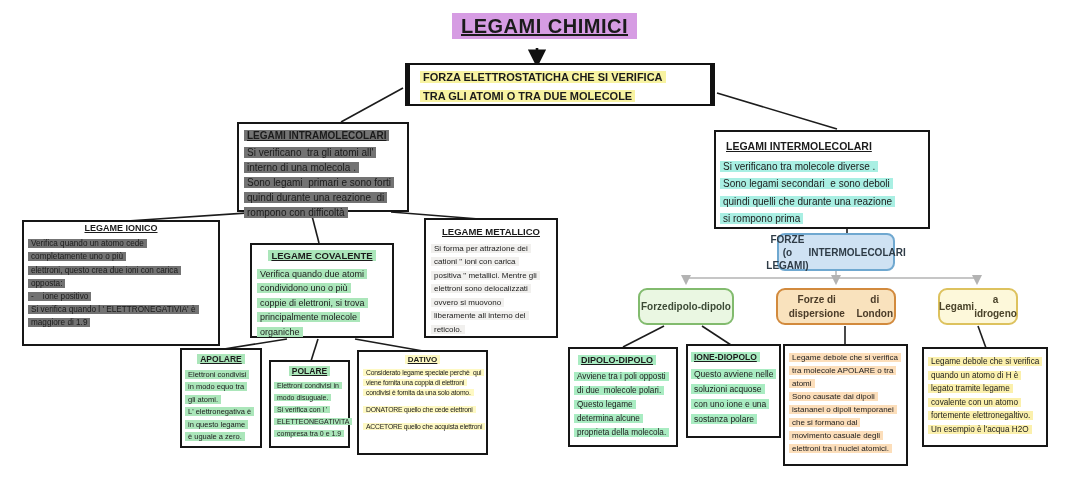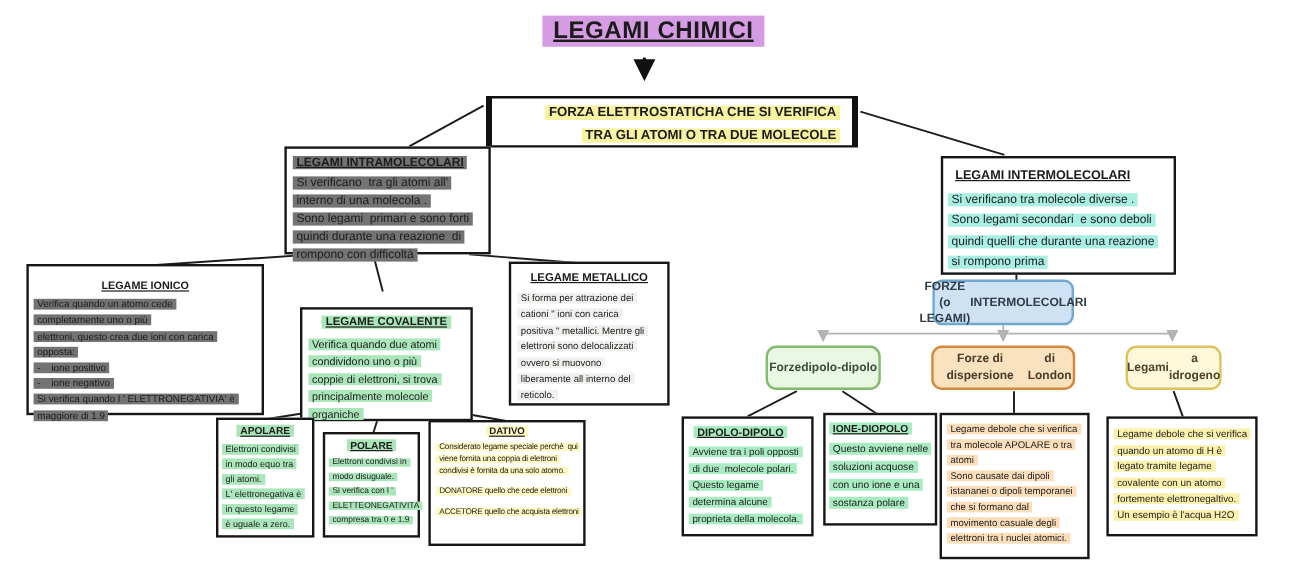--- a/index.html
+++ b/index.html
@@ -22,31 +22,31 @@
   .hl-green{background:#abe6ba;}
   .hl-mint{background:#a9ecc2;}
   .hl-graygreen{background:#fef9c3;}
   .hl-lightgray{background:#f1f0ee;}
   .hl-peach{background:#fcdeba;}
   .hl-paleyellow{background:#fbf0ac;}
   
   .title{position:absolute;left:452px;top:15px;z-index:2;font-size:20px;font-weight:bold;letter-spacing:.5px;}
   .title .hl{padding:2px 9px;text-decoration:underline;text-decoration-thickness:2px;}
   
-  .central{left:405px;top:80px;width:310px;height:43px;border-top:2px solid #111;border-bottom:2px solid #111;
+  .central{left:405px;top:63px;width:310px;height:43px;border-top:2px solid #111;border-bottom:2px solid #111;
            border-left:5px solid #111;border-right:5px solid #111;padding:3px 10px;
-           font-size:11px;font-weight:600;line-height:19px;text-align:right;}
+           font-size:11px;font-weight:600;line-height:19px;}
   
   .b-intra{left:237px;top:122px;width:172px;height:90px;padding:4px 5px;font-size:10px;line-height:15px;}
   .b-intra .hdr{font-size:10px;}
-  .b-inter{left:784px;top:130px;width:196px;height:99px;padding:6px 4px;font-size:10px;line-height:17.5px;}
+  .b-inter{left:714px;top:130px;width:216px;height:99px;padding:6px 4px;font-size:10px;line-height:17.5px;}
   .b-inter .hdr{font-size:10.5px;padding-left:6px;}
-  .b-ionico{left:22px;top:220px;width:198px;height:126px;padding:10px 4px;font-size:8.2px;line-height:13.2px;}
+  .b-ionico{left:22px;top:220px;width:198px;height:126px;padding:0 4px;font-size:8.2px;line-height:13.2px;}
   .b-ionico .hdr{font-size:9px;}
-  .b-cov{left:250px;top:256px;width:144px;height:95px;padding:4px 5px;font-size:9px;line-height:14.5px;}
+  .b-cov{left:250px;top:243px;width:144px;height:95px;padding:4px 5px;font-size:9px;line-height:14.5px;}
   .b-cov .hdr{font-size:9.5px;margin-bottom:3px;}
   .b-met{left:424px;top:218px;width:134px;height:120px;padding:5px 5px;font-size:8px;line-height:13.5px;}
   .b-met .hdr{font-size:9.5px;margin-bottom:3px;}
   .b-apo{left:180px;top:348px;width:82px;height:100px;padding:3px 3px;font-size:7.5px;line-height:12.5px;}
   .b-apo .hdr{font-size:8.5px;margin-bottom:3px;}
   .b-pol{left:269px;top:360px;width:81px;height:88px;padding:3px 3px;font-size:7px;line-height:12px;}
   .b-pol .hdr{font-size:8.5px;margin-bottom:3px;}
   .b-dat{left:357px;top:350px;width:131px;height:105px;padding:3px 4px;font-size:6.8px;letter-spacing:-.2px;line-height:10px;}
   .b-dat .hdr{font-size:8px;letter-spacing:0;margin-bottom:3px;}
   .gap{margin-top:7px;}
@@ -135,21 +135,20 @@
     <div class="ln"><span class="hl hl-cyan">si rompono prima</span></div>
   </div>
 
   <div class="box b-ionico">
     <div class="hdr ctr"><span class="u">LEGAME IONICO</span></div>
     <div class="ln"><span class="hl hl-pink">Verifica quando un atomo cede</span></div>
     <div class="ln"><span class="hl hl-pink">completamente uno o più</span></div>
     <div class="ln"><span class="hl hl-pink">elettroni, questo crea due ioni con carica</span></div>
     <div class="ln"><span class="hl hl-pink">opposta:</span></div>
     <div class="ln"><span class="hl hl-pink">-&nbsp;&nbsp;&nbsp;&nbsp;ione positivo</span></div>
-    <div class="ln"><span class="hl hl-pink">-&nbsp;&nbsp;&nbsp;&nbsp;ione negativo</span></div>
     <div class="ln"><span class="hl hl-pink">Si verifica quando l ' ELETTRONEGATIVIA'  è</span></div>
     <div class="ln"><span class="hl hl-pink">maggiore di 1.9</span></div>
   </div>
 
   <div class="box b-cov">
     <div class="hdr ctr"><span class="hl hl-green u">LEGAME COVALENTE</span></div>
     <div class="ln"><span class="hl hl-green">Verifica quando due atomi</span></div>
     <div class="ln"><span class="hl hl-green">condividono uno o più</span></div>
     <div class="ln"><span class="hl hl-green">coppie di elettroni, si trova</span></div>
     <div class="ln"><span class="hl hl-green">principalmente molecole</span></div>

